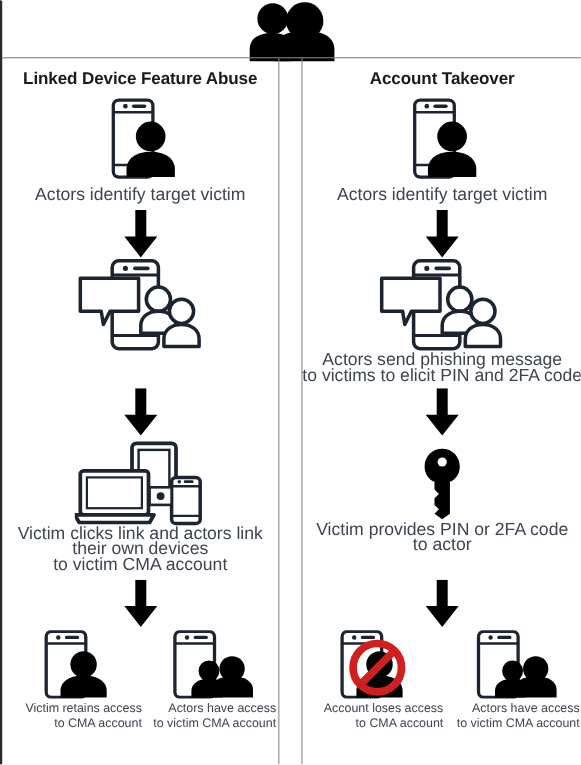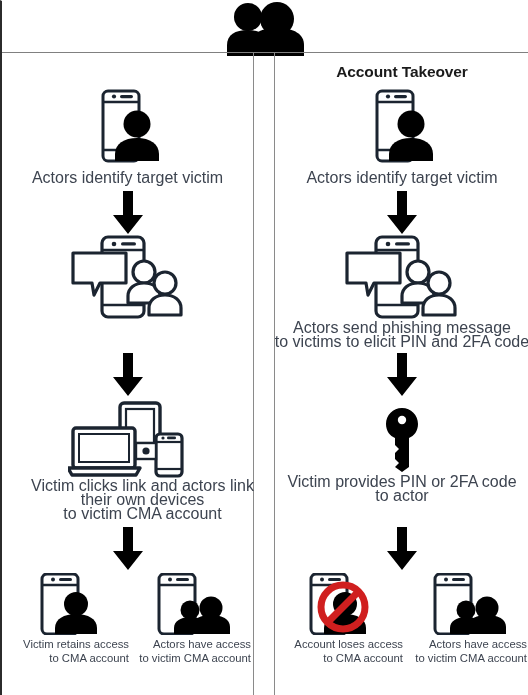--- a/index.html
+++ b/index.html
@@ -138,20 +138,21 @@
       </svg>
     </div>
     <div class="hrule"></div>
   </div>
 
   <div class="vline a"></div>
   <div class="vline b"></div>
 
   <div class="col left">
 
+    <div class="col-title">Linked Device Feature Abuse</div>
 
     <div class="icon-wrap" style="left:0; top:34px; width:100%; height:80px;">
       <svg width="78" height="78" viewBox="0 0 78 78" xmlns="http://www.w3.org/2000/svg">
         <rect x="14" y="3" width="36" height="70" rx="5" ry="5" fill="#ffffff" stroke="#1b2430" stroke-width="3"></rect>
         <line x1="14" y1="14" x2="50" y2="14" stroke="#1b2430" stroke-width="2.4"></line>
         <line x1="14" y1="62" x2="50" y2="62" stroke="#1b2430" stroke-width="2.4"></line>
         <circle cx="25" cy="8.5" r="2.1" fill="#1b2430"></circle>
         <rect x="31" y="7" width="13" height="3.2" rx="1.6" fill="#1b2430"></rect>
         <circle cx="48" cy="36" r="13.5" fill="#000000"></circle>
         <path d="M26 73 V66 C26 56 35 50 48 50 C61 50 70 56 70 66 V73 Z" fill="#000000"></path>
@@ -205,21 +206,21 @@
         <line x1="88" y1="41" x2="114" y2="41" stroke="#1b2430" stroke-width="2.2"></line>
         <line x1="88" y1="68" x2="114" y2="68" stroke="#1b2430" stroke-width="2.2"></line>
         <circle cx="95" cy="37" r="1.6" fill="#1b2430"></circle>
         <rect x="99" y="35.6" width="9" height="2.6" rx="1.3" fill="#1b2430"></rect>
 
         <rect x="68" y="42" width="20" height="16" fill="#ffffff" stroke="#1b2430" stroke-width="2.4"></rect>
         <circle cx="78" cy="50" r="3.6" fill="#1b2430"></circle>
       </svg>
     </div>
 
-    <div class="caption" style="top:426px;padding-left:15px;">Victim clicks link and actors link
+    <div class="caption" style="top:426px;">Victim clicks link and actors link
 their own devices
 to victim CMA account</div>
 
     <div class="arrow" style="top:474px;">
       <svg width="34" height="44" viewBox="0 0 34 44" xmlns="http://www.w3.org/2000/svg">
         <path d="M12 0 H22 V24 H32 L17 43 L2 24 H12 Z" fill="#000000"></path>
       </svg>
     </div>
 
     <div class="outcome" style="left:2px; top:522px;">

